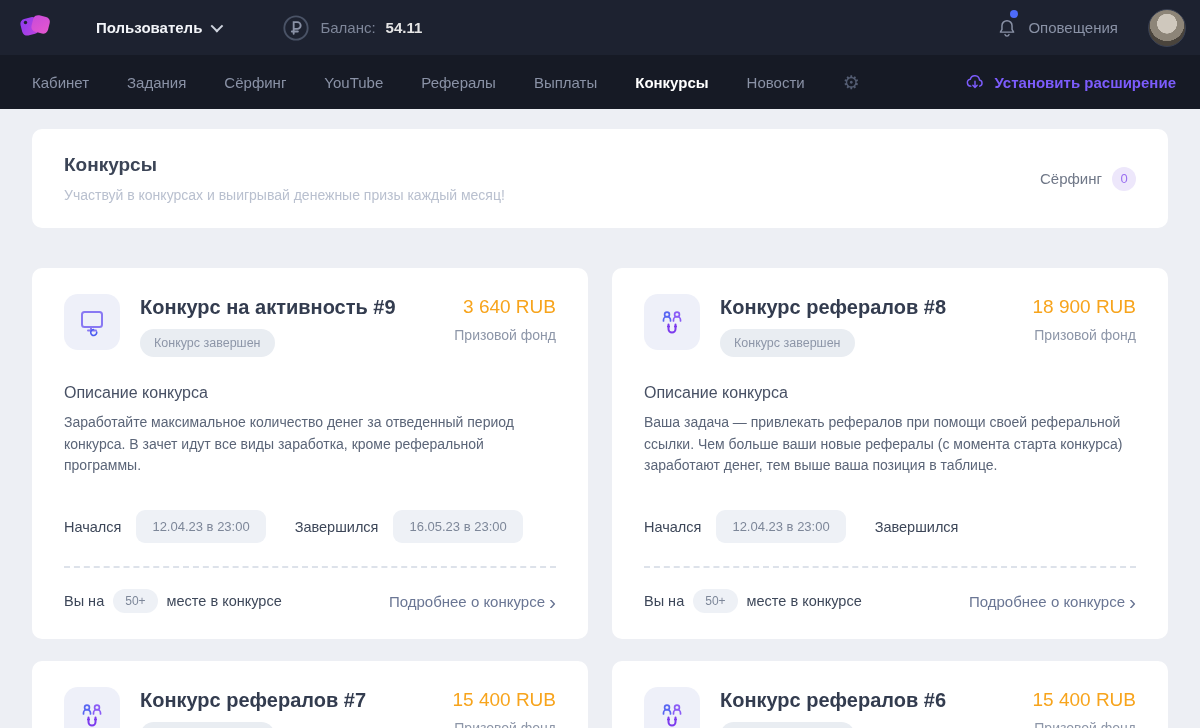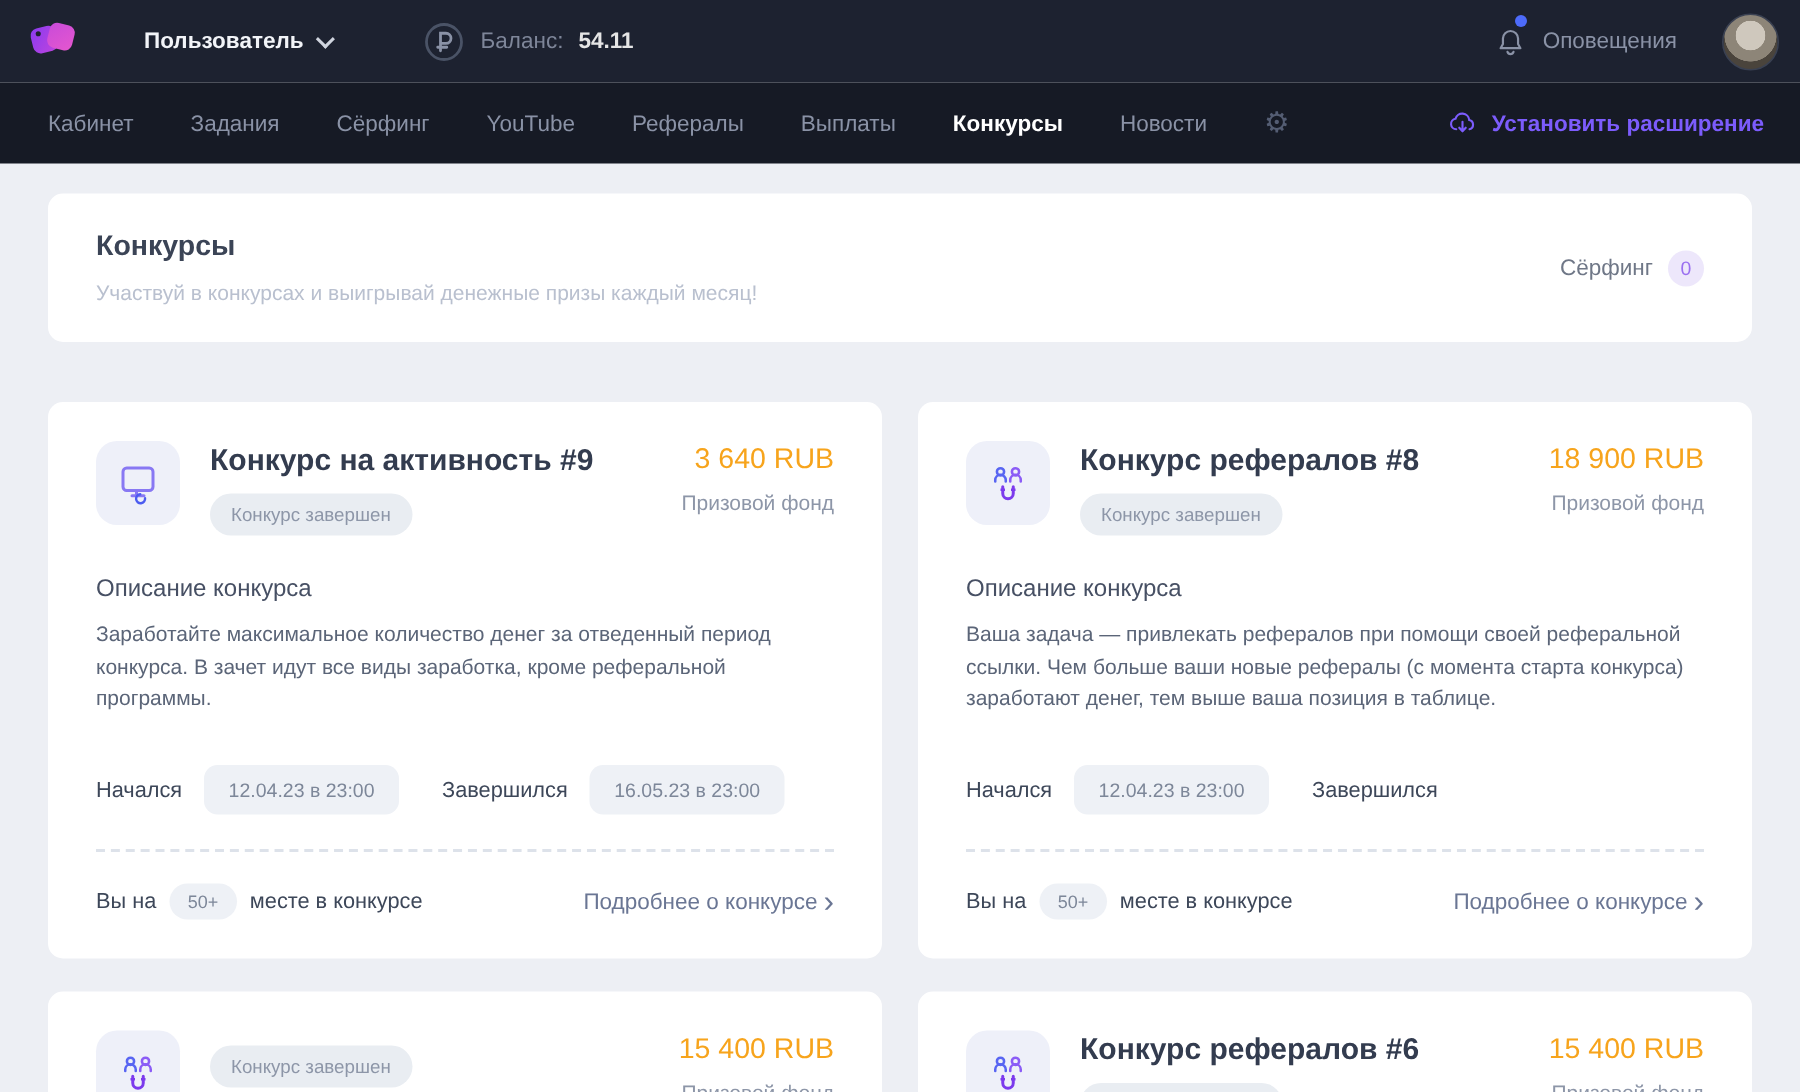--- a/index.html
+++ b/index.html
@@ -248,20 +248,21 @@
           <svg width="32" height="32" viewBox="0 0 32 32">
             <circle cx="11" cy="8.5" r="2.4" fill="none" stroke="#5865f2" stroke-width="1.7"></circle>
             <path d="M7.5 15 v-1 a3.5 3.5 0 0 1 7 0 v1" fill="none" stroke="#5865f2" stroke-width="1.7" stroke-linecap="round"></path>
             <circle cx="21" cy="8.5" r="2.4" fill="none" stroke="#8b5cf6" stroke-width="1.7"></circle>
             <path d="M17.5 15 v-1 a3.5 3.5 0 0 1 7 0 v1" fill="none" stroke="#8b5cf6" stroke-width="1.7" stroke-linecap="round"></path>
             <path d="M12.5 18.5 v4.5 a3.5 3.5 0 0 0 7 0 v-4.5" fill="none" stroke="#7c3aed" stroke-width="2" stroke-linecap="round"></path>
             <path d="M11 20.5 h3 M18 20.5 h3" stroke="#7c3aed" stroke-width="1.6"></path>
           </svg>
         </div>
         <div>
+          <div class="card-title">Конкурс рефералов #7</div>
           <span class="status-badge">Конкурс завершен</span>
         </div>
         <div class="head-prize">
           <div class="prize-value">15 400 RUB</div>
           <div class="prize-label">Призовой фонд</div>
         </div>
       </div>
     </div>
 
     <div class="card card--peek">

